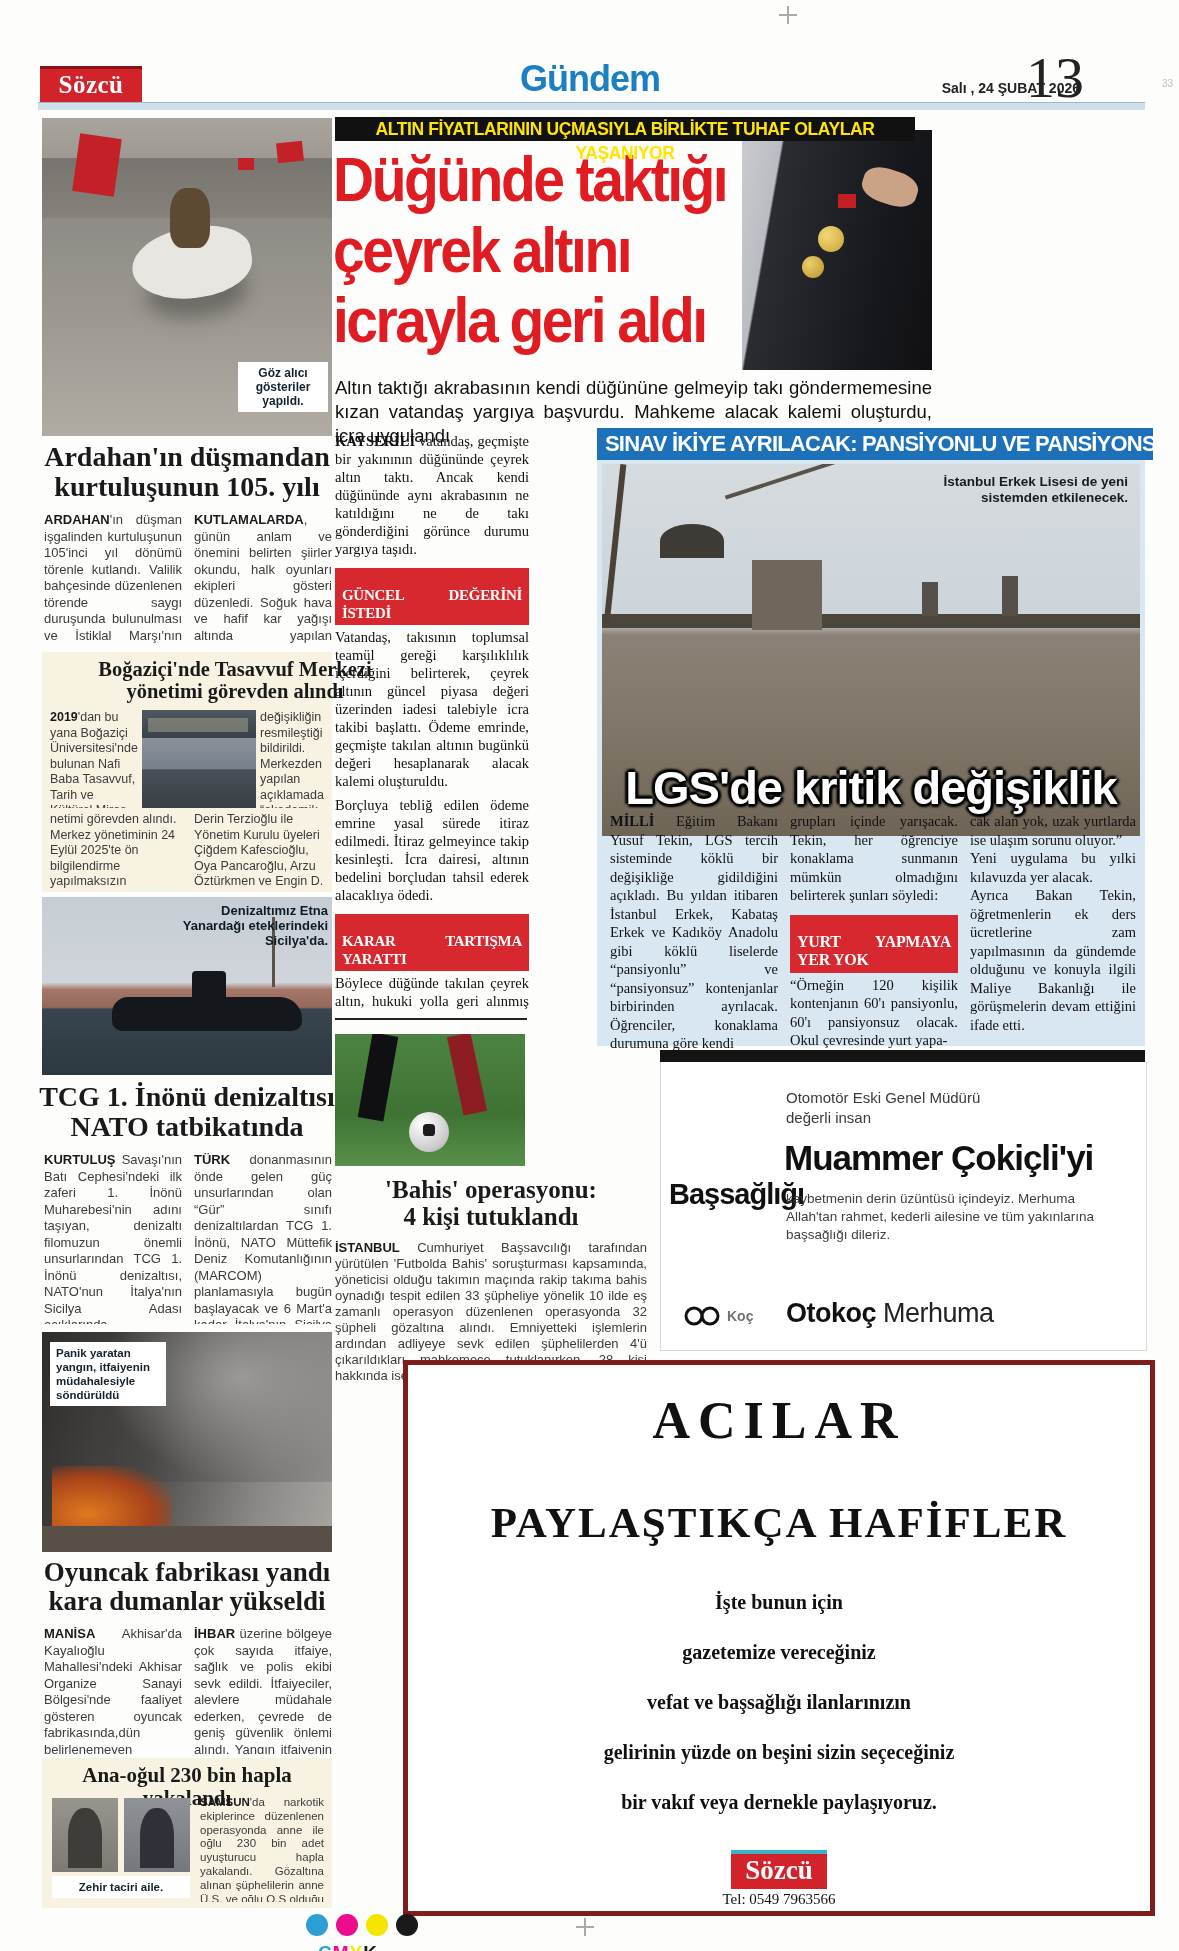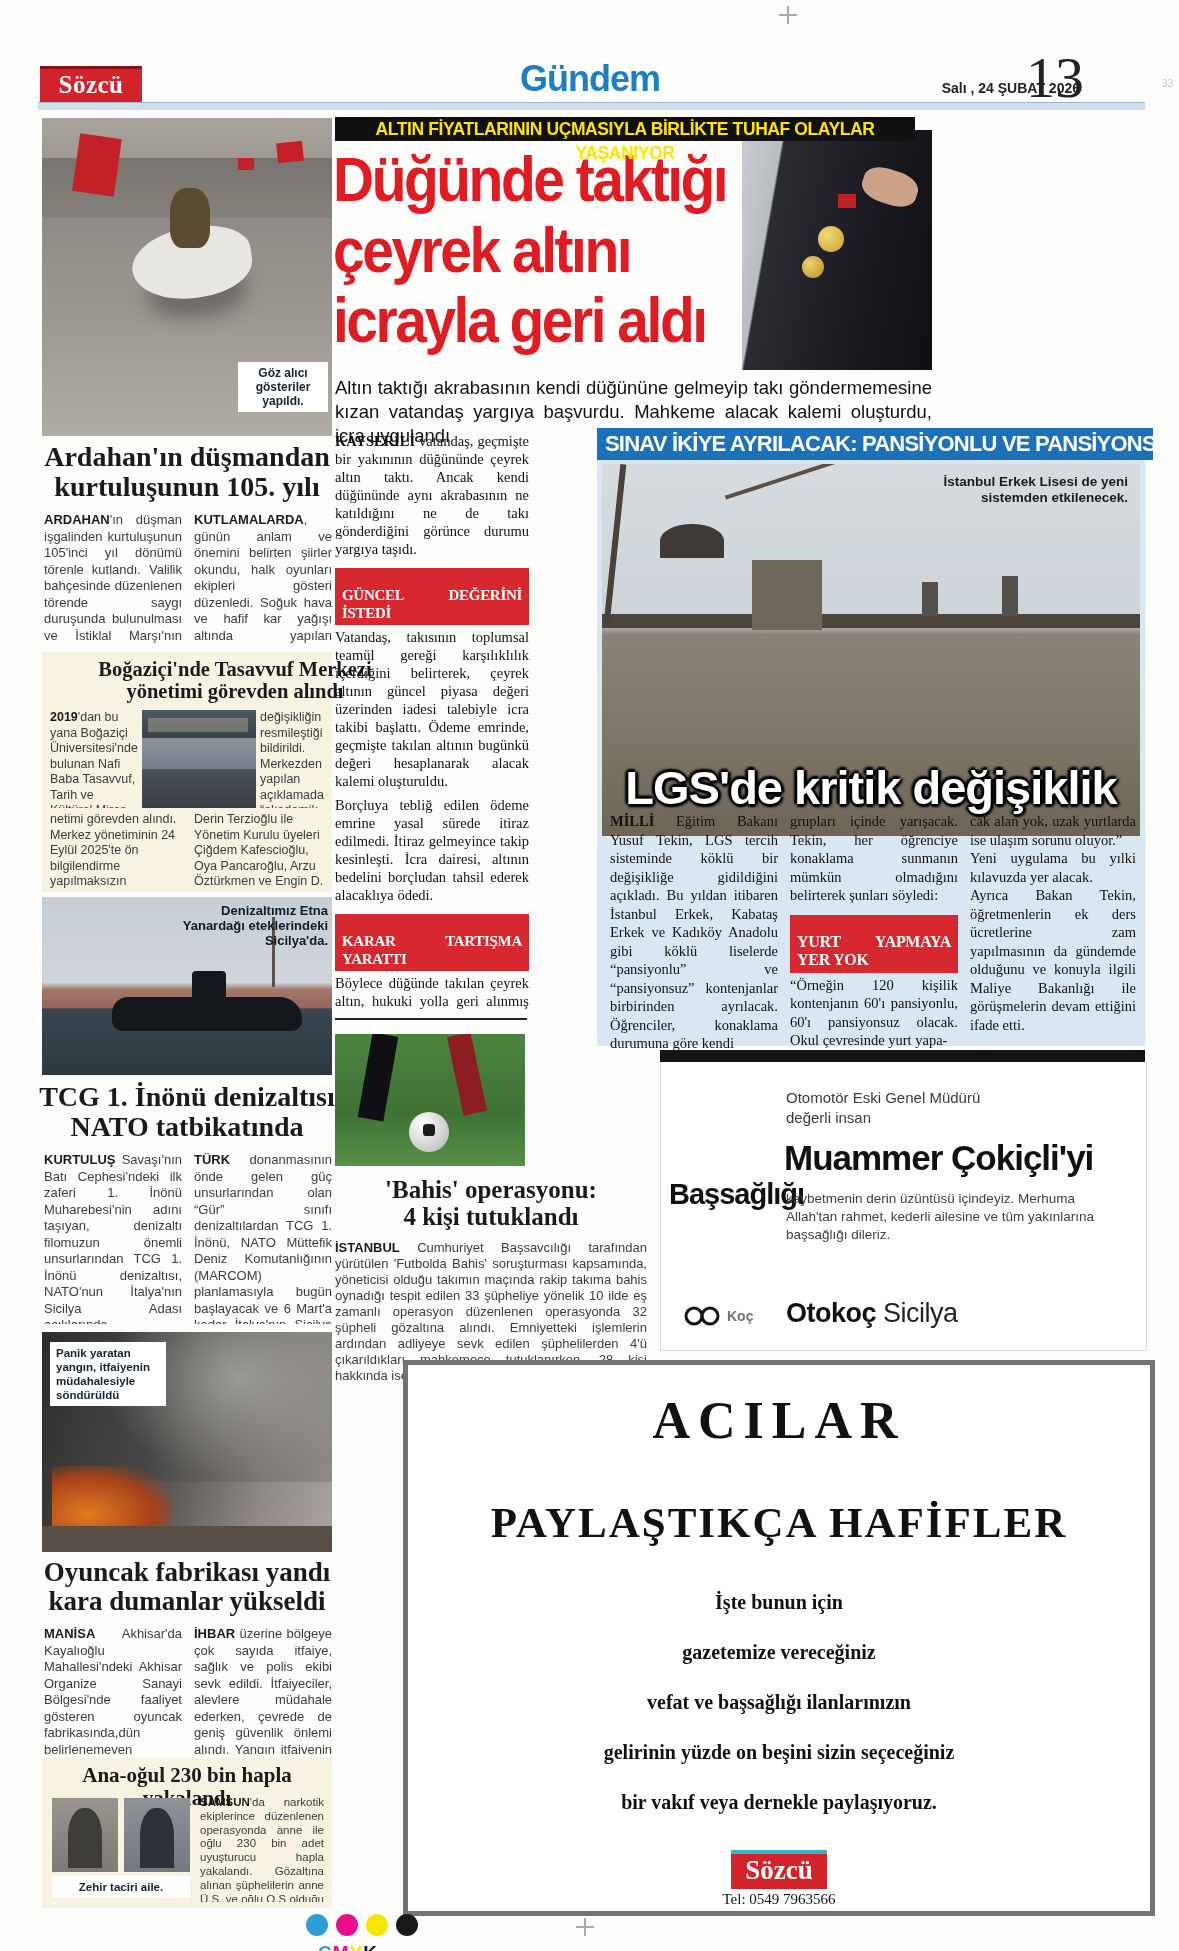--- a/index.html
+++ b/index.html
@@ -231,25 +231,25 @@
   <div style="position:absolute;left:8px;top:116px;font-size:29px;font-weight:bold;color:#101010;letter-spacing:-1px;">Başsağlığı</div>
   <div style="position:absolute;left:125px;top:128px;width:320px;font-size:13.5px;line-height:18px;color:#3f3f3f;">kaybetmenin derin üzüntüsü içindeyiz. Merhuma Allah'tan rahmet, kederli ailesine ve tüm yakınlarına başsağlığı dileriz.</div>
   <div style="position:absolute;left:22px;top:243px;">
     <svg width="40" height="22" viewBox="0 0 40 22">
       <circle cx="11" cy="11" r="8" fill="none" stroke="#111" stroke-width="3"></circle>
       <circle cx="27" cy="11" r="8" fill="none" stroke="#111" stroke-width="3"></circle>
     </svg>
   </div>
   <span style="position:absolute;left:66px;top:246px;font-size:14px;font-weight:bold;color:#737373;">Koç</span>
   <div style="position:absolute;left:125px;top:236px;font-size:27px;color:#111;letter-spacing:-0.5px;">
-    <b>Otokoç</b><span style="font-weight:normal;color:#222;"> Sicilya</span>
-  </div>
-</div>
-
-<div class="abs serif" style="left:403px;top:1360px;width:742px;height:546px;background:#fff;border:5px solid #737373;color:#111;text-align:center;">
+    <b>Otokoç</b><span style="font-weight:normal;color:#222;"> Merhuma</span>
+  </div>
+</div>
+
+<div class="abs serif" style="left:403px;top:1360px;width:742px;height:546px;background:#fff;border:5px solid #7f1d1d;color:#111;text-align:center;">
   <div style="margin-top:26px;font-size:52px;font-weight:bold;letter-spacing:8px;">ACILAR</div>
   <div style="margin-top:48px;font-size:43px;font-weight:bold;letter-spacing:2px;">PAYLAŞTIKÇA HAFİFLER</div>
   <div style="margin-top:44px;">
     <p style="font-size:20px;font-weight:bold;margin:0 0 27px;">İşte bunun için</p>
     <p style="font-size:20px;font-weight:bold;margin:0 0 27px;">gazetemize  vereceğiniz</p>
     <p style="font-size:20px;font-weight:bold;margin:0 0 27px;">vefat ve başsağlığı ilanlarınızın</p>
     <p style="font-size:20px;font-weight:bold;margin:0 0 27px;">gelirinin yüzde on beşini sizin seçeceğiniz</p>
     <p style="font-size:20px;font-weight:bold;margin:0;">bir vakıf veya dernekle paylaşıyoruz.</p>
   </div>
   <div style="display:inline-block;margin-top:36px;background:#d2232a;border-top:4px solid #3ab0c9;padding:1px 14px 3px;">

